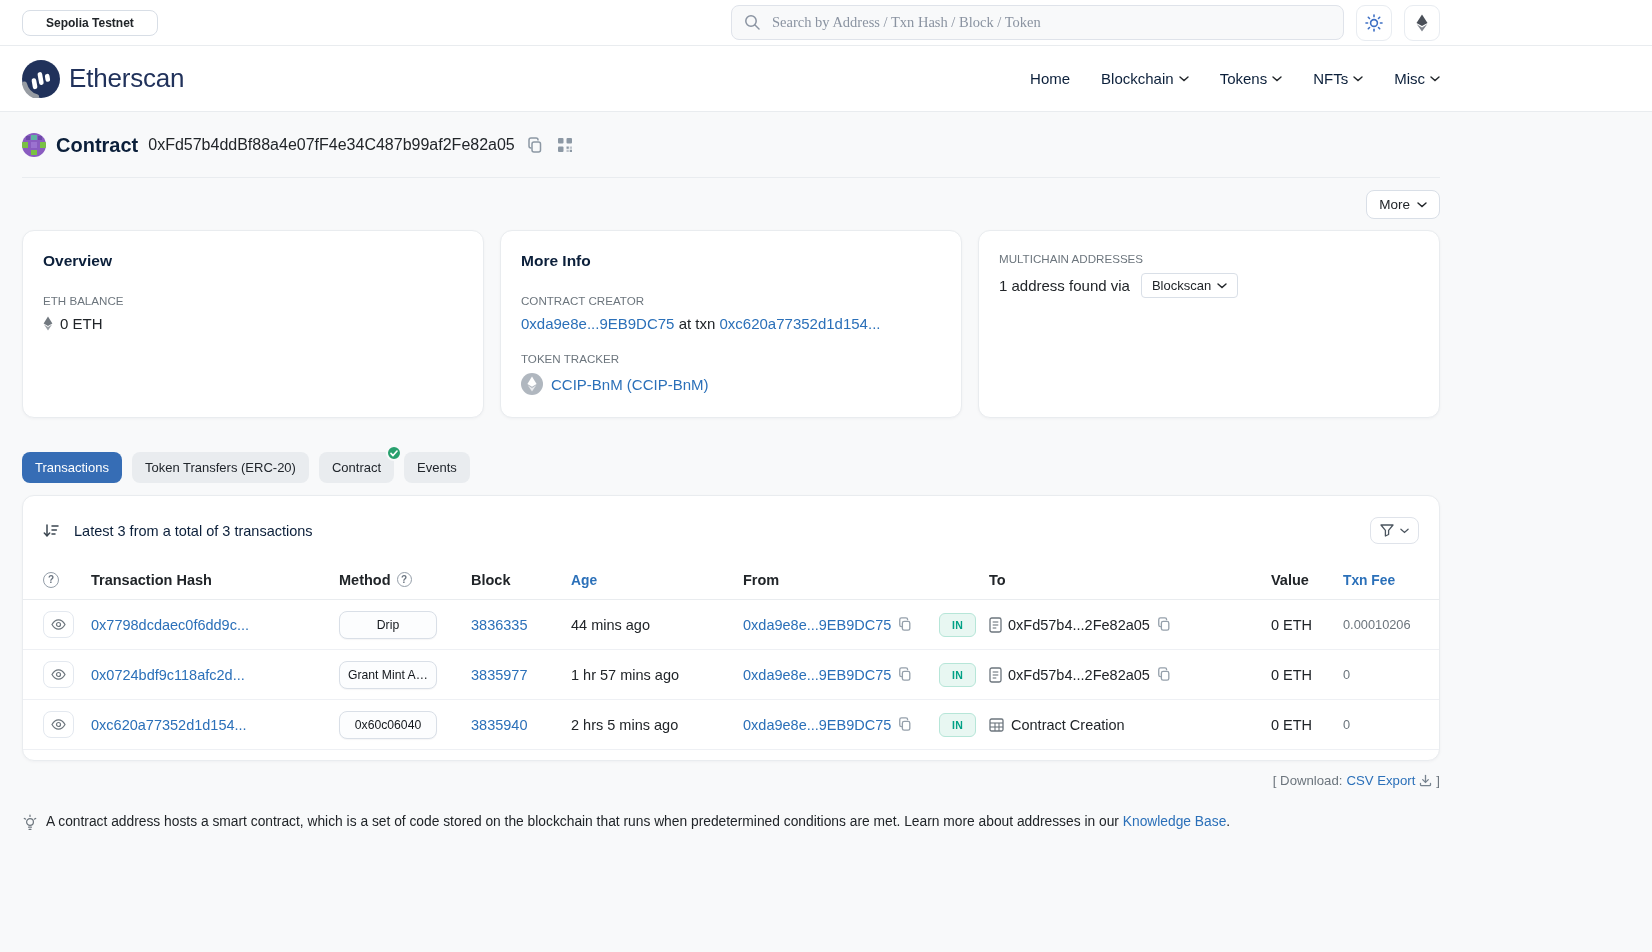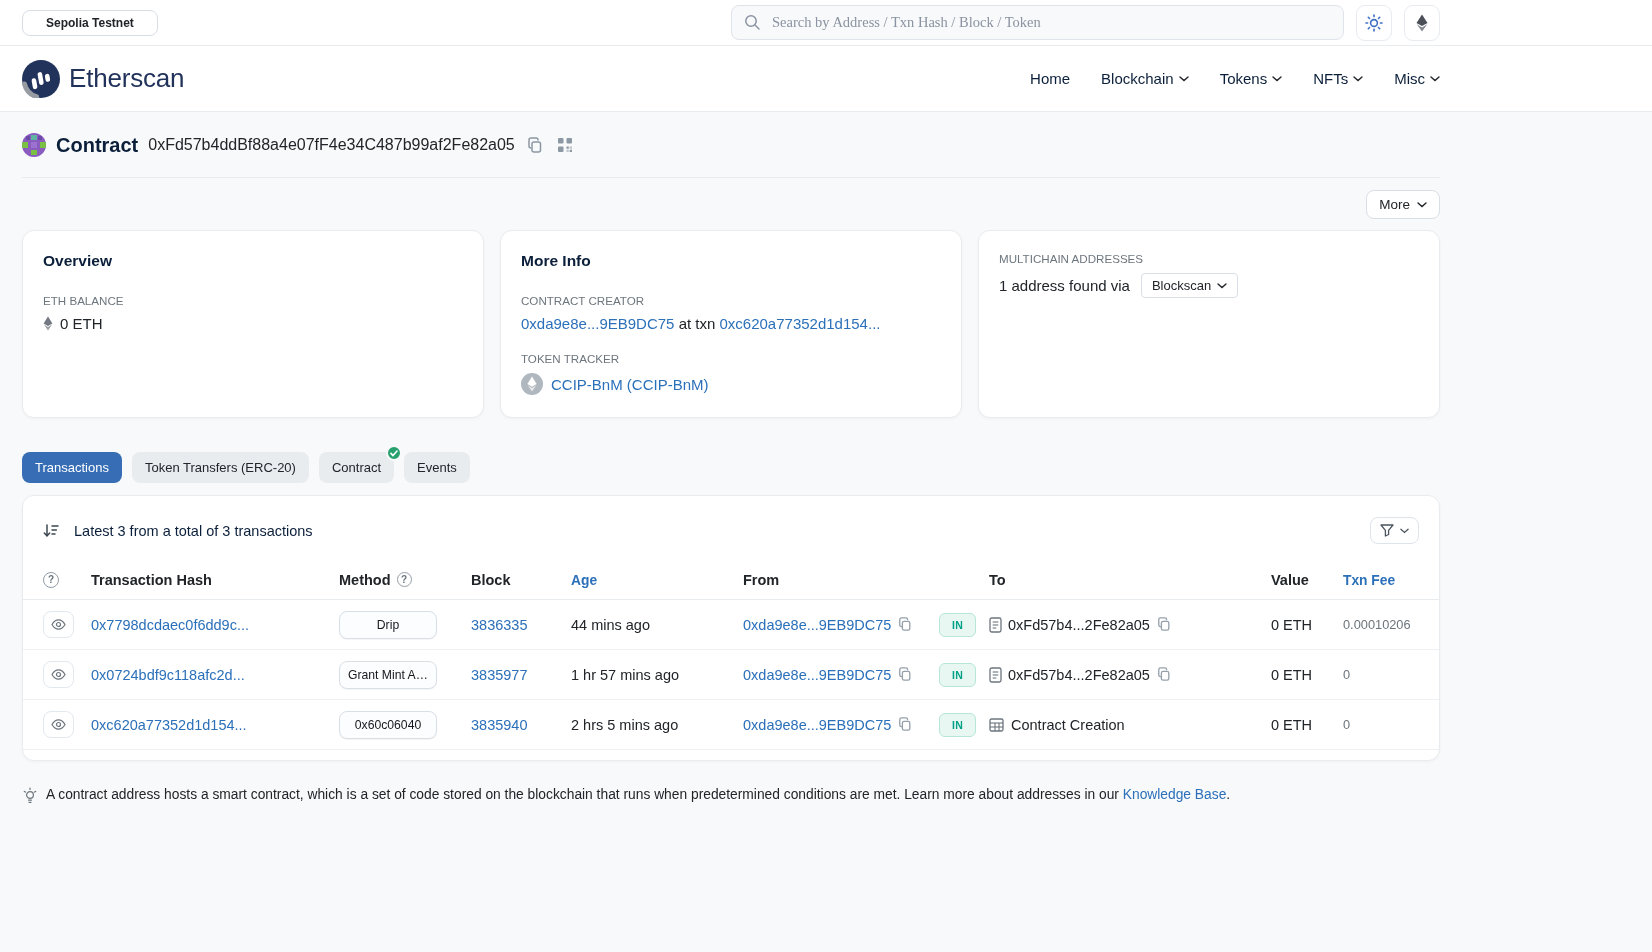--- a/index.html
+++ b/index.html
@@ -454,20 +454,32 @@
             <line x1="10" y1="5" x2="10" y2="13" stroke="#6c757d" stroke-width="1.1"></line>
             <line x1="1" y1="9" x2="14" y2="9" stroke="#6c757d" stroke-width="1.1"></line>
           </svg>
         <span class="to-text">Contract Creation</span>
       </div>
       <div class="cell"><span>0 ETH</span></div>
       <div class="cell fee"><span>0</span></div>
     </div>
   </section>
 
+  <div class="download-row">
+    <span>[ Download:</span>
+    <a class="link">CSV Export</a>
+    <svg width="13" height="13" viewBox="0 0 13 13">
+        <g stroke="#77838f" stroke-width="1.3" stroke-linecap="round" fill="none">
+          <line x1="6.5" y1="1.5" x2="6.5" y2="8"></line>
+          <path d="M3.7 5.6l2.8 2.8 2.8-2.8"></path>
+          <path d="M1.5 9.5v1.2a1 1 0 0 0 1 1h8a1 1 0 0 0 1-1V9.5"></path>
+        </g>
+      </svg>
+    <span>]</span>
+  </div>
 
   <div class="foot-note">
     <svg style="margin-top:1px" width="16" height="17" viewBox="0 0 16 17">
         <g stroke="#6c757d" stroke-width="1.2" fill="none" stroke-linecap="round">
           <circle cx="8" cy="8" r="3.4"></circle>
           <line x1="8" y1="1" x2="8" y2="2.4"></line>
           <line x1="2.3" y1="4.4" x2="3.5" y2="5.1"></line>
           <line x1="13.7" y1="4.4" x2="12.5" y2="5.1"></line>
           <line x1="6.6" y1="13.2" x2="9.4" y2="13.2"></line>
           <line x1="7" y1="15.3" x2="9" y2="15.3"></line>

